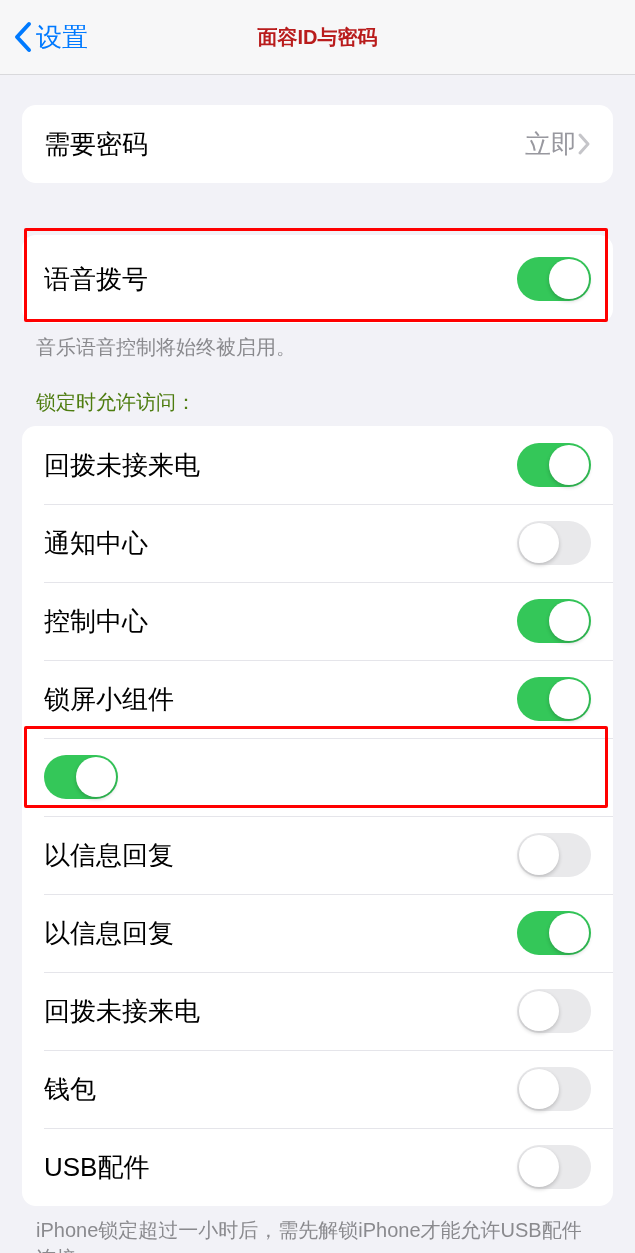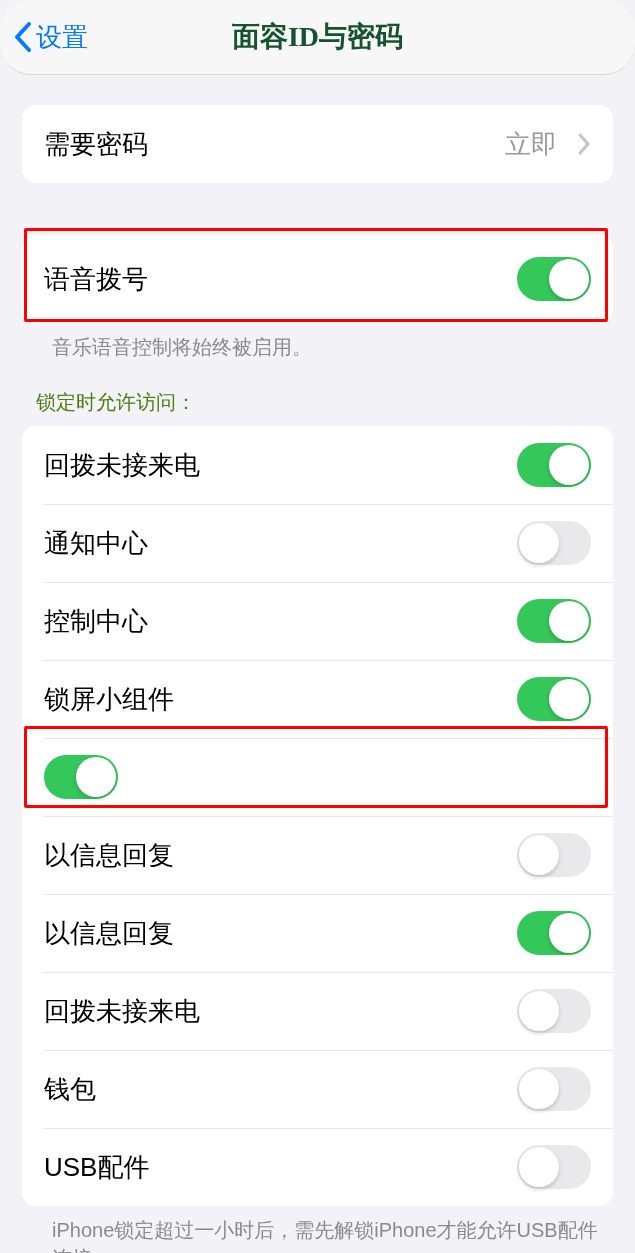--- a/index.html
+++ b/index.html
@@ -16,40 +16,38 @@
       overflow: hidden;
     }
     .nav-bar {
       height: 75px;
       background: #f7f7f8;
       border-bottom: 1px solid #d9d9dc;
       display: flex;
       align-items: center;
       justify-content: center;
       position: relative;
-      border-radius: 31px;
     }
     .nav-back {
       position: absolute;
       left: 12px;
       display: flex;
       align-items: center;
       color: #007aff;
       font-size: 26px;
       cursor: pointer;
     }
     .nav-back-chevron {
       display: inline-flex;
       margin-right: 2px;
     }
     .nav-title {
-      font-size: 28px;
+      font-size: 20px;
       font-weight: 600;
-      color: #14532d;
-      font-family: Liberation Serif, serif;
+      color: #b91c1c;
     }
     .content {
       padding: 0;
     }
     .group-spacer-top {
       height: 30px;
     }
     .group {
       background: #fff;
       border-radius: 14px;
@@ -73,30 +71,30 @@
       background: #e5e5ea;
     }
     .row-label {
       flex: 1;
       font-size: 26px;
       color: #000;
     }
     .row-value {
       font-size: 26px;
       color: #98989f;
-      margin-right: 20px;
+      margin-right: 0;
     }
     .chevron-right {
       display: inline-flex;
       color: #c5c5c9;
     }
     .footer-text {
       font-size: 20px;
       color: #8a8a8e;
-      padding: 10px 36px 0 52px;
+      padding: 10px 36px 0 36px;
       line-height: 1.4;
     }
     .header-text {
       font-size: 20px;
       color: #4d7c0f;
       padding: 28px 36px 10px 36px;
     }
     .toggle {
       width: 74px;
       height: 44px;

